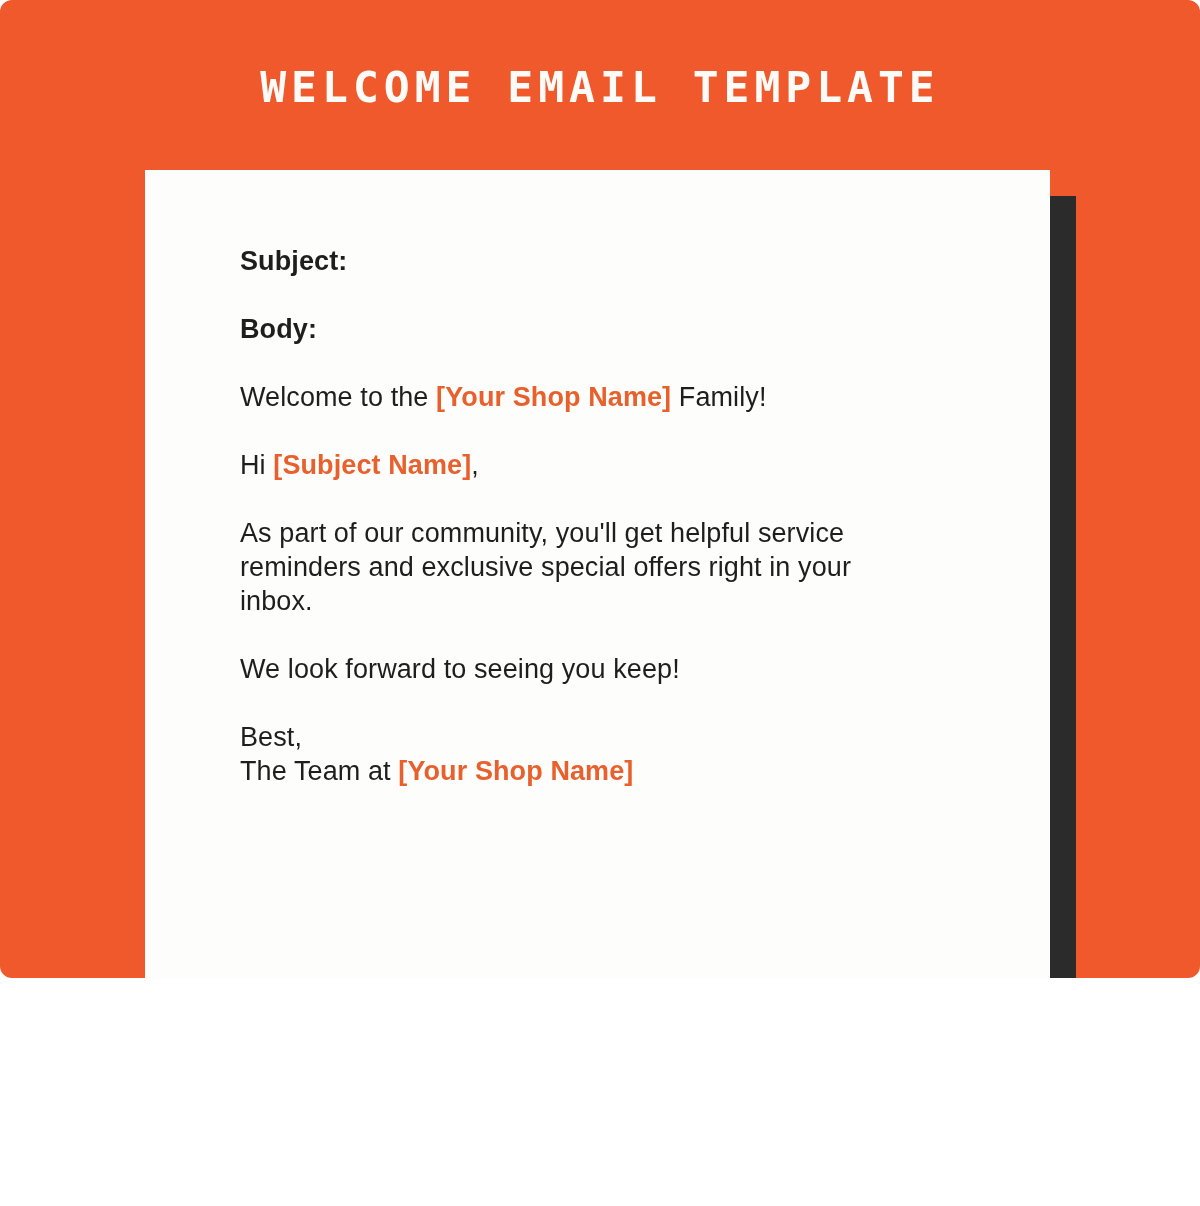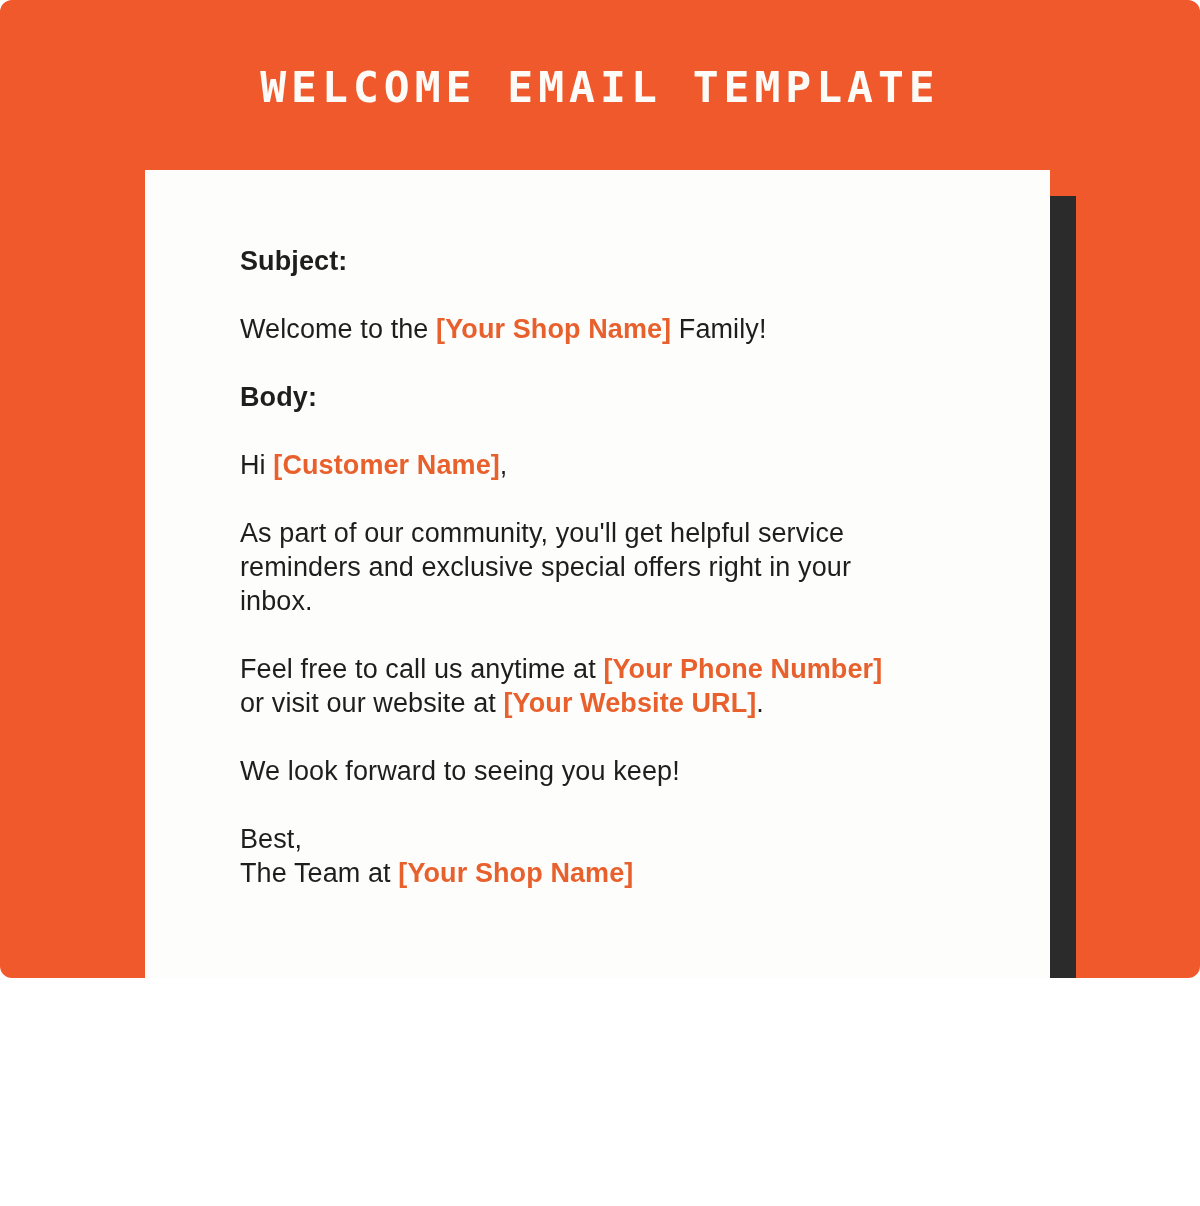--- a/index.html
+++ b/index.html
@@ -64,26 +64,24 @@
 </style>
 </head>
 <body>
 
 <div class="canvas">
   <h1 class="page-title">WELCOME EMAIL TEMPLATE</h1>
 
   <div class="card">
     <div id="email-content">
         <p><span class="bold">Subject:</span></p>
+        <p><span class="bold">Body:</span></p>
         <p><span>Welcome to the </span><span class="accent">[Your Shop Name]</span><span> Family!</span></p>
-        <p><span class="bold">Body:</span></p>
-        <p><span>Hi </span><span class="accent">[Customer Name]</span><span>,</span></p>
+        <p><span>Hi </span><span class="accent">[Subject Name]</span><span>,</span></p>
         <p><span>As part of our community, you'll get helpful service
 reminders and exclusive special offers right in your
 inbox.</span></p>
-        <p><span>Feel free to call us anytime at </span><span class="accent">[Your Phone Number]</span><span>
-or visit our website at </span><span class="accent">[Your Website URL]</span><span>.</span></p>
         <p><span>We look forward to seeing you keep!</span></p>
         <p><span>Best,
 The Team at </span><span class="accent">[Your Shop Name]</span></p>
       </div>
   </div>
 </div>
 
 </body></html>

